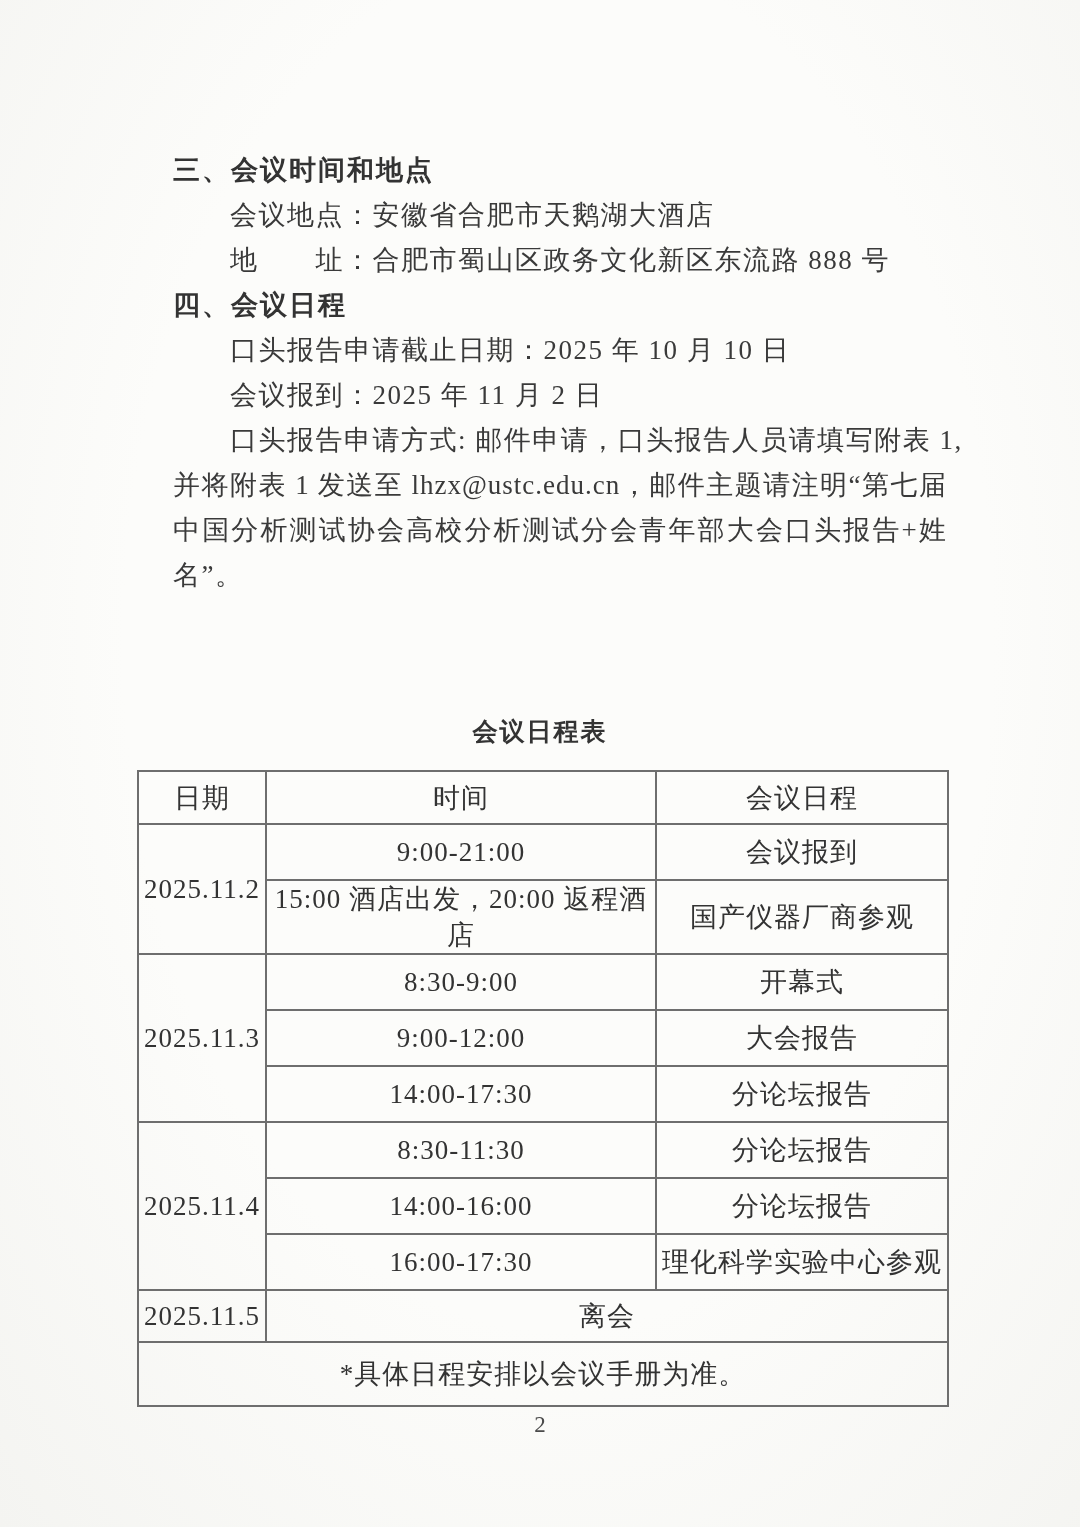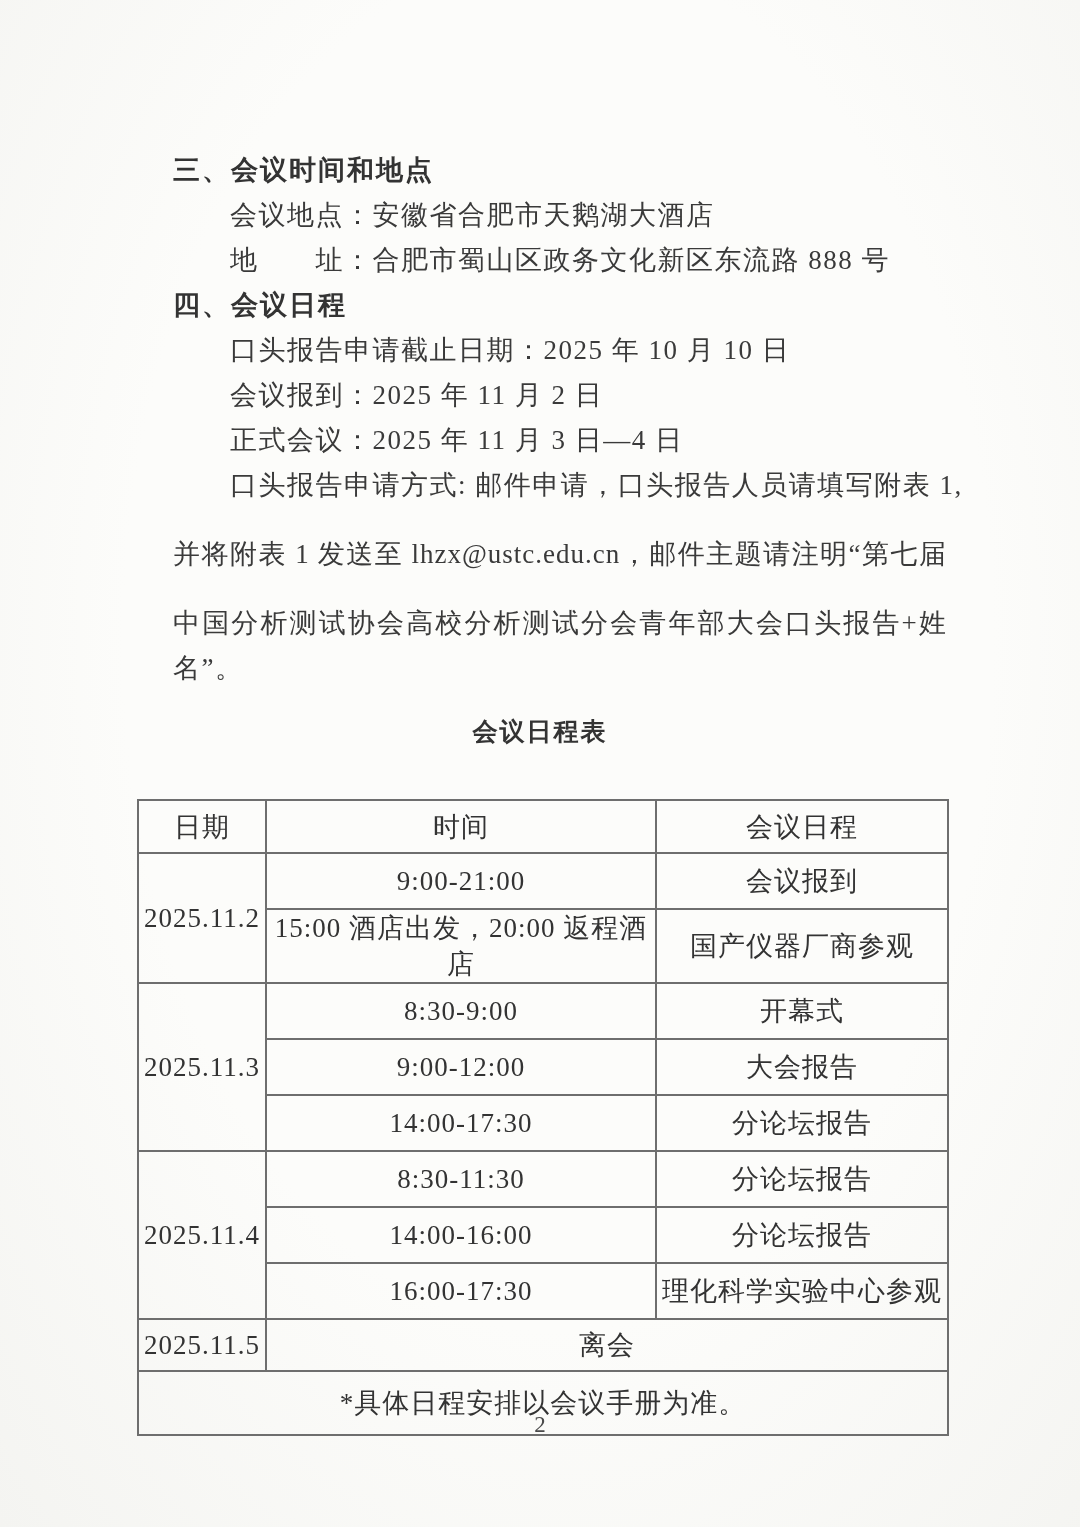--- a/index.html
+++ b/index.html
@@ -19,29 +19,28 @@
   }
   .line{
     height:45px;line-height:45px;font-size:27px;letter-spacing:1.5px;
     white-space:nowrap;
   }
   .heading{font-weight:bold;color:#333;letter-spacing:2px;}
   .indent{padding-left:57px;}
   .just{
     white-space:normal;text-align:justify;text-align-last:justify;
     letter-spacing:1px;
-    margin-top:24px;
   }
   .table-title{
     position:absolute;left:0;top:712px;width:1080px;height:40px;
     line-height:40px;text-align:center;font-size:25px;font-weight:bold;
     color:#333;letter-spacing:2px;
   }
   table.sched{
-    position:absolute;left:137px;top:799px;width:810px;
+    position:absolute;left:137px;top:770px;width:810px;
     border-collapse:collapse;table-layout:fixed;
     font-size:27px;color:#333;
   }
   table.sched td{
     border:2px solid #6e6e6e;text-align:center;vertical-align:middle;
     padding:0 4px;letter-spacing:1px;overflow:hidden;
   }
   tr.r-head{height:53px;}
   tr.r{height:56px;}
   tr.r-last{height:52px;}
@@ -58,21 +57,20 @@
 
 <div class="page">
 
   <div class="textblock">
     <div class="line heading">三、会议时间和地点</div>
     <div class="line indent">会议地点：安徽省合肥市天鹅湖大酒店</div>
     <div class="line indent">地　　址：合肥市蜀山区政务文化新区东流路 888 号</div>
     <div class="line heading">四、会议日程</div>
     <div class="line indent">口头报告申请截止日期：2025 年 10 月 10 日</div>
     <div class="line indent">会议报到：2025 年 11 月 2 日</div>
-    <div class="line indent">正式会议：2025 年 11 月 3 日—4 日</div>
     <div class="line indent">口头报告申请方式: 邮件申请，口头报告人员请填写附表 1,</div>
     <div class="line just">并将附表 1 发送至 lhzx@ustc.edu.cn，邮件主题请注明“第七届</div>
     <div class="line just">中国分析测试协会高校分析测试分会青年部大会口头报告+姓</div>
     <div class="line">名”。</div>
   </div>
 
   <div class="table-title">会议日程表</div>
 
   <table class="sched">
     <colgroup>

